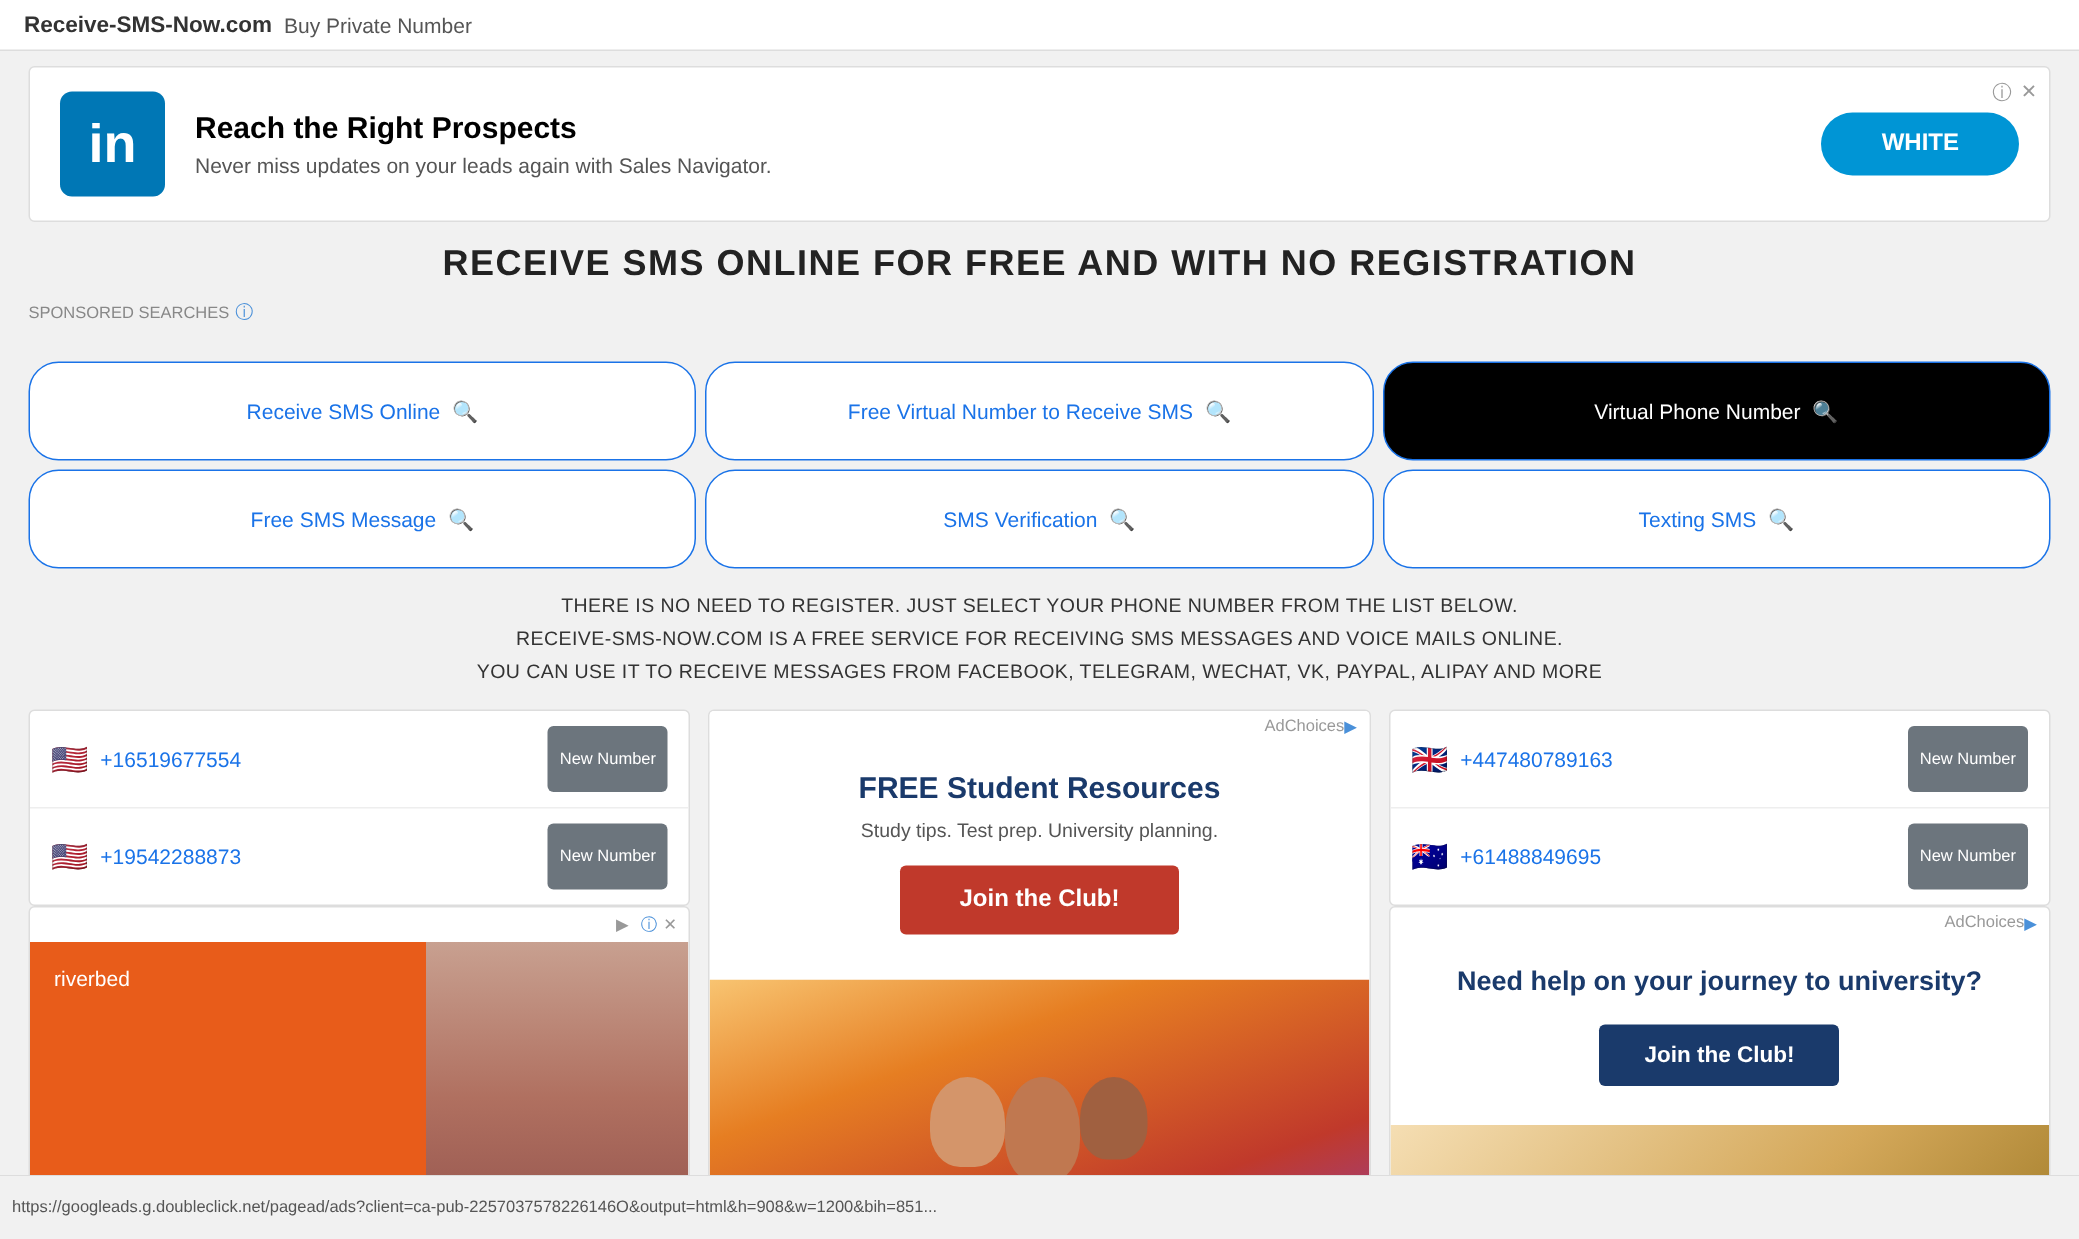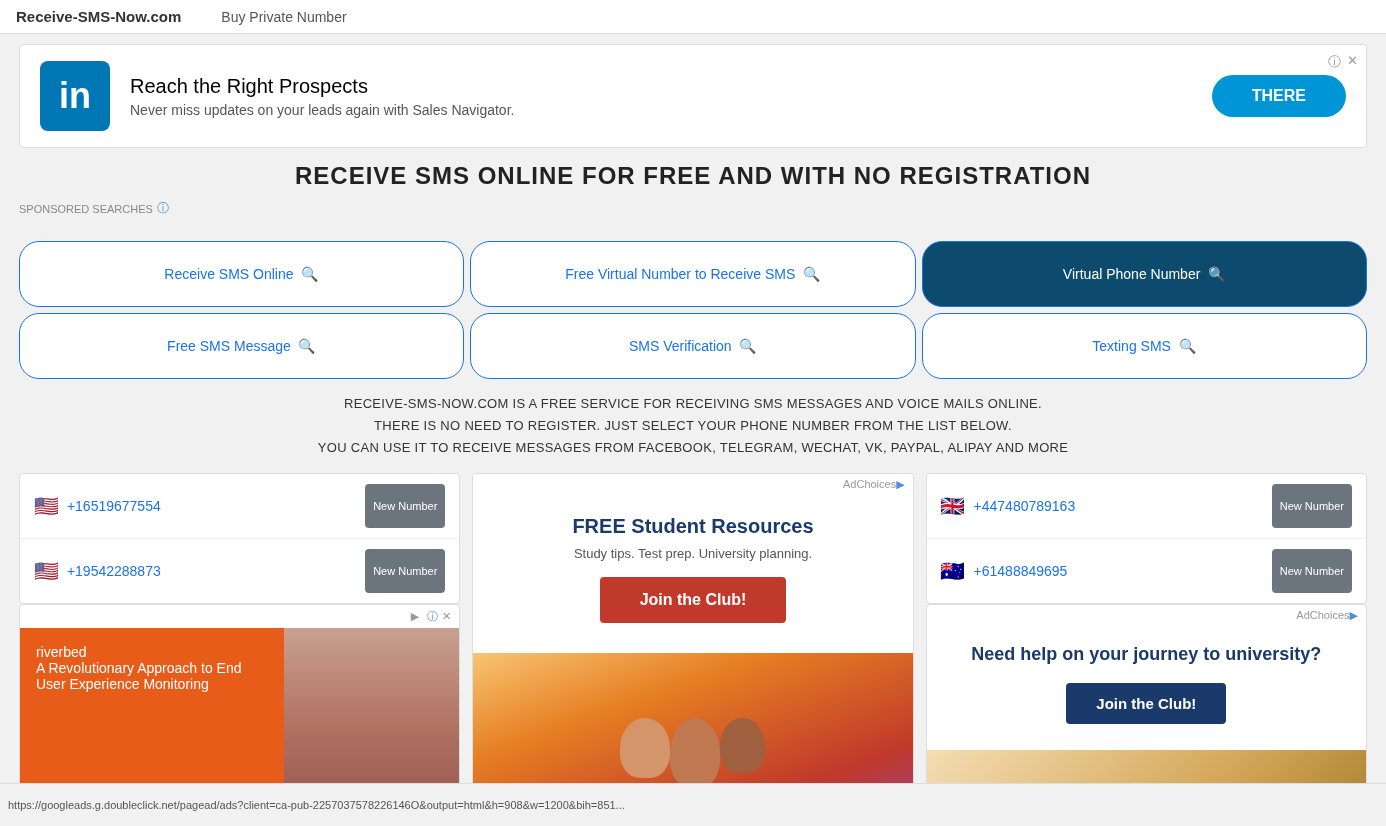--- a/index.html
+++ b/index.html
@@ -5,21 +5,21 @@
     * { margin: 0; padding: 0; box-sizing: border-box; }
     body { font-family: Arial, sans-serif; background: #f1f1f1; font-size: 14px; color: #333; }
 
     
     .top-nav {
       background: #fff;
       border-bottom: 1px solid #ddd;
       padding: 8px 16px;
       display: flex;
       align-items: center;
-      gap: 40px;
+      gap: 8px;
     }
     .top-nav .site-name {
       font-weight: bold;
       font-size: 15px;
       color: #333;
     }
     .top-nav .nav-link {
       color: #555;
       font-size: 14px;
       text-decoration: none;
@@ -63,21 +63,21 @@
       justify-content: center;
       color: #fff;
       font-size: 36px;
       font-weight: bold;
       flex-shrink: 0;
       margin-right: 20px;
     }
     .ad-text-block { flex: 1; }
     .ad-text-block .ad-headline {
       font-size: 20px;
-      font-weight: normal;
+      font-weight: bold;
       color: #000;
       margin-bottom: 4px;
     }
     .ad-text-block .ad-subtext {
       font-size: 14px;
       color: #555;
     }
     .ad-open-btn {
       background: #0095d5;
       color: #fff;
@@ -127,21 +127,21 @@
       display: flex;
       align-items: center;
       justify-content: center;
       gap: 8px;
       cursor: pointer;
       font-size: 14px;
       background: #fff;
       color: #1a73e8;
     }
     .search-btn.active {
-      background: #0c4a6e;
+      background: #000000;
       color: #fff;
     }
     .search-btn .search-icon-svg {
       font-size: 14px;
     }
 
     
     .description-text {
       text-align: center;
       font-size: 13px;
@@ -386,21 +386,21 @@
       <span>ⓘ</span>
       <span>✕</span>
     </div>
     <div class="ad-logo">
       <span>in</span>
     </div>
     <div class="ad-text-block">
       <div class="ad-headline">Reach the Right Prospects</div>
       <div class="ad-subtext">Never miss updates on your leads again with Sales Navigator.</div>
     </div>
-    <button class="ad-open-btn">THERE</button>
+    <button class="ad-open-btn">WHITE</button>
   </div>
 
   <h1 class="page-heading">RECEIVE SMS ONLINE FOR FREE AND WITH NO REGISTRATION</h1>
 
   <div class="sponsored-section">
     <div class="sponsored-label">
       <span>SPONSORED SEARCHES</span>
       <span class="info-icon">ⓘ</span>
     </div>
     <div class="search-buttons-grid">
@@ -425,22 +425,22 @@
         <span class="search-icon-svg">🔍</span>
       </button>
       <button class="search-btn">
         <span>Texting SMS</span>
         <span class="search-icon-svg">🔍</span>
       </button>
     </div>
   </div>
 
   <div class="description-text">
+    <div>THERE IS NO NEED TO REGISTER. JUST SELECT YOUR PHONE NUMBER FROM THE LIST BELOW.</div>
     <div>RECEIVE-SMS-NOW.COM IS A FREE SERVICE FOR RECEIVING SMS MESSAGES AND VOICE MAILS ONLINE.</div>
-    <div>THERE IS NO NEED TO REGISTER. JUST SELECT YOUR PHONE NUMBER FROM THE LIST BELOW.</div>
     <div>YOU CAN USE IT TO RECEIVE MESSAGES FROM FACEBOOK, TELEGRAM, WECHAT, VK, PAYPAL, ALIPAY AND MORE</div>
   </div>
 
   <div class="columns-layout">
 
     <div class="left-col-inner">
       <div class="number-list">
         <div class="number-item">
           <div class="number-left">
             <span class="flag-emoji">🇺🇸</span>
@@ -460,21 +460,20 @@
       <div class="ad-col-left">
         <div class="ad-choices-bar">
           <span>▶</span>
           <span></span>
           <span class="ad-choices-icon">ⓘ</span>
           <span>✕</span>
         </div>
         <div class="riverbed-ad-wrapper">
           <div class="riverbed-text-side">
             <div class="riverbed-name">riverbed</div>
-            <div class="riverbed-tagline">A Revolutionary Approach to End User Experience Monitoring</div>
           </div>
           <div class="riverbed-image-side">
 
             <div style="width:100%;height:100%;background:linear-gradient(180deg,#c8a090 0%,#b07060 40%,#804040 100%);"></div>
           </div>
         </div>
       </div>
 
       <div class="number-list" style="margin-top:8px;">
         <div class="bottom-number-item">

